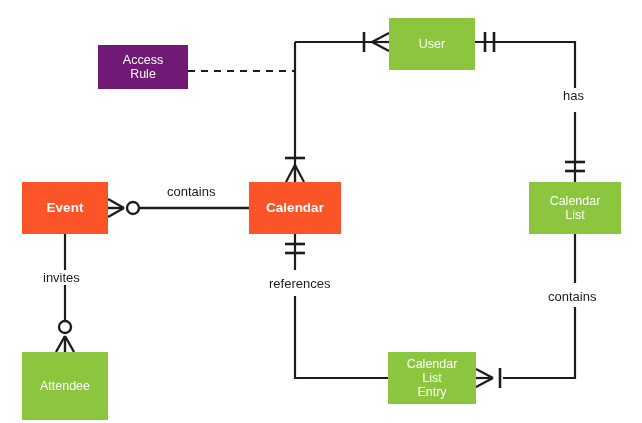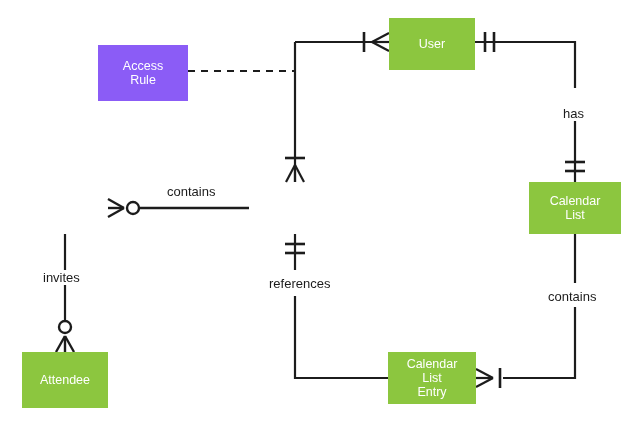--- a/index.html
+++ b/index.html
@@ -140,35 +140,43 @@
       <g>
         <line x1="500" y1="368" x2="500" y2="388" stroke="#1c1c1c" stroke-width="2.6"></line>
         <line x1="493" y1="378" x2="476" y2="369" stroke="#1c1c1c" stroke-width="2.2"></line>
         <line x1="493" y1="378" x2="476" y2="378" stroke="#1c1c1c" stroke-width="2.2"></line>
         <line x1="493" y1="378" x2="476" y2="387" stroke="#1c1c1c" stroke-width="2.2"></line>
       </g>
     </g>
 
   </svg>
 
-  <div class="entity-box" style="left:98px; top:45px; width:90px; height:56px; background:#8b5cf6;">
+  <div class="entity-box" style="left:98px; top:45px; width:90px; height:44px; background:#701a75;">
     <span class="entity-label">Access Rule</span>
   </div>
 
   <div class="entity-box" style="left:389px; top:18px; width:86px; height:52px; background:#8cc63f;">
     <span class="entity-label">User</span>
   </div>
 
-
+  <div class="entity-box" style="left:22px; top:182px; width:86px; height:52px; background:#fa5428;
+              font-size:13.5px; font-weight:bold;">
+    <span class="entity-label">Event</span>
+  </div>
+
+  <div class="entity-box" style="left:249px; top:182px; width:92px; height:52px; background:#fa5428;
+              font-size:13.5px; font-weight:bold;">
+    <span class="entity-label">Calendar</span>
+  </div>
 
   <div class="entity-box" style="left:529px; top:182px; width:92px; height:52px; background:#8cc63f;">
     <span class="entity-label">Calendar List</span>
   </div>
 
-  <div class="entity-box" style="left:22px; top:352px; width:86px; height:56px; background:#8cc63f;">
+  <div class="entity-box" style="left:22px; top:352px; width:86px; height:68px; background:#8cc63f;">
     <span class="entity-label">Attendee</span>
   </div>
 
   <div class="entity-box" style="left:388px; top:352px; width:88px; height:52px; background:#8cc63f;">
     <span class="entity-label">Calendar List
 Entry</span>
   </div>
 
 
   <div class="edge-label" style="left:164px; top:184px;">
@@ -176,21 +184,21 @@
   </div>
 
   <div class="edge-label" style="left:40px; top:270px;">
     <span>invites</span>
   </div>
 
   <div class="edge-label" style="left:258px; top:276px;margin-left:8px;">
     <span>references</span>
   </div>
 
-  <div class="edge-label" style="left:560px; top:106px;">
+  <div class="edge-label" style="left:560px; top:88px;">
     <span>has</span>
   </div>
 
   <div class="edge-label" style="left:545px; top:289px;">
     <span>contains</span>
   </div>
 
 </div>
 
 </body></html>

